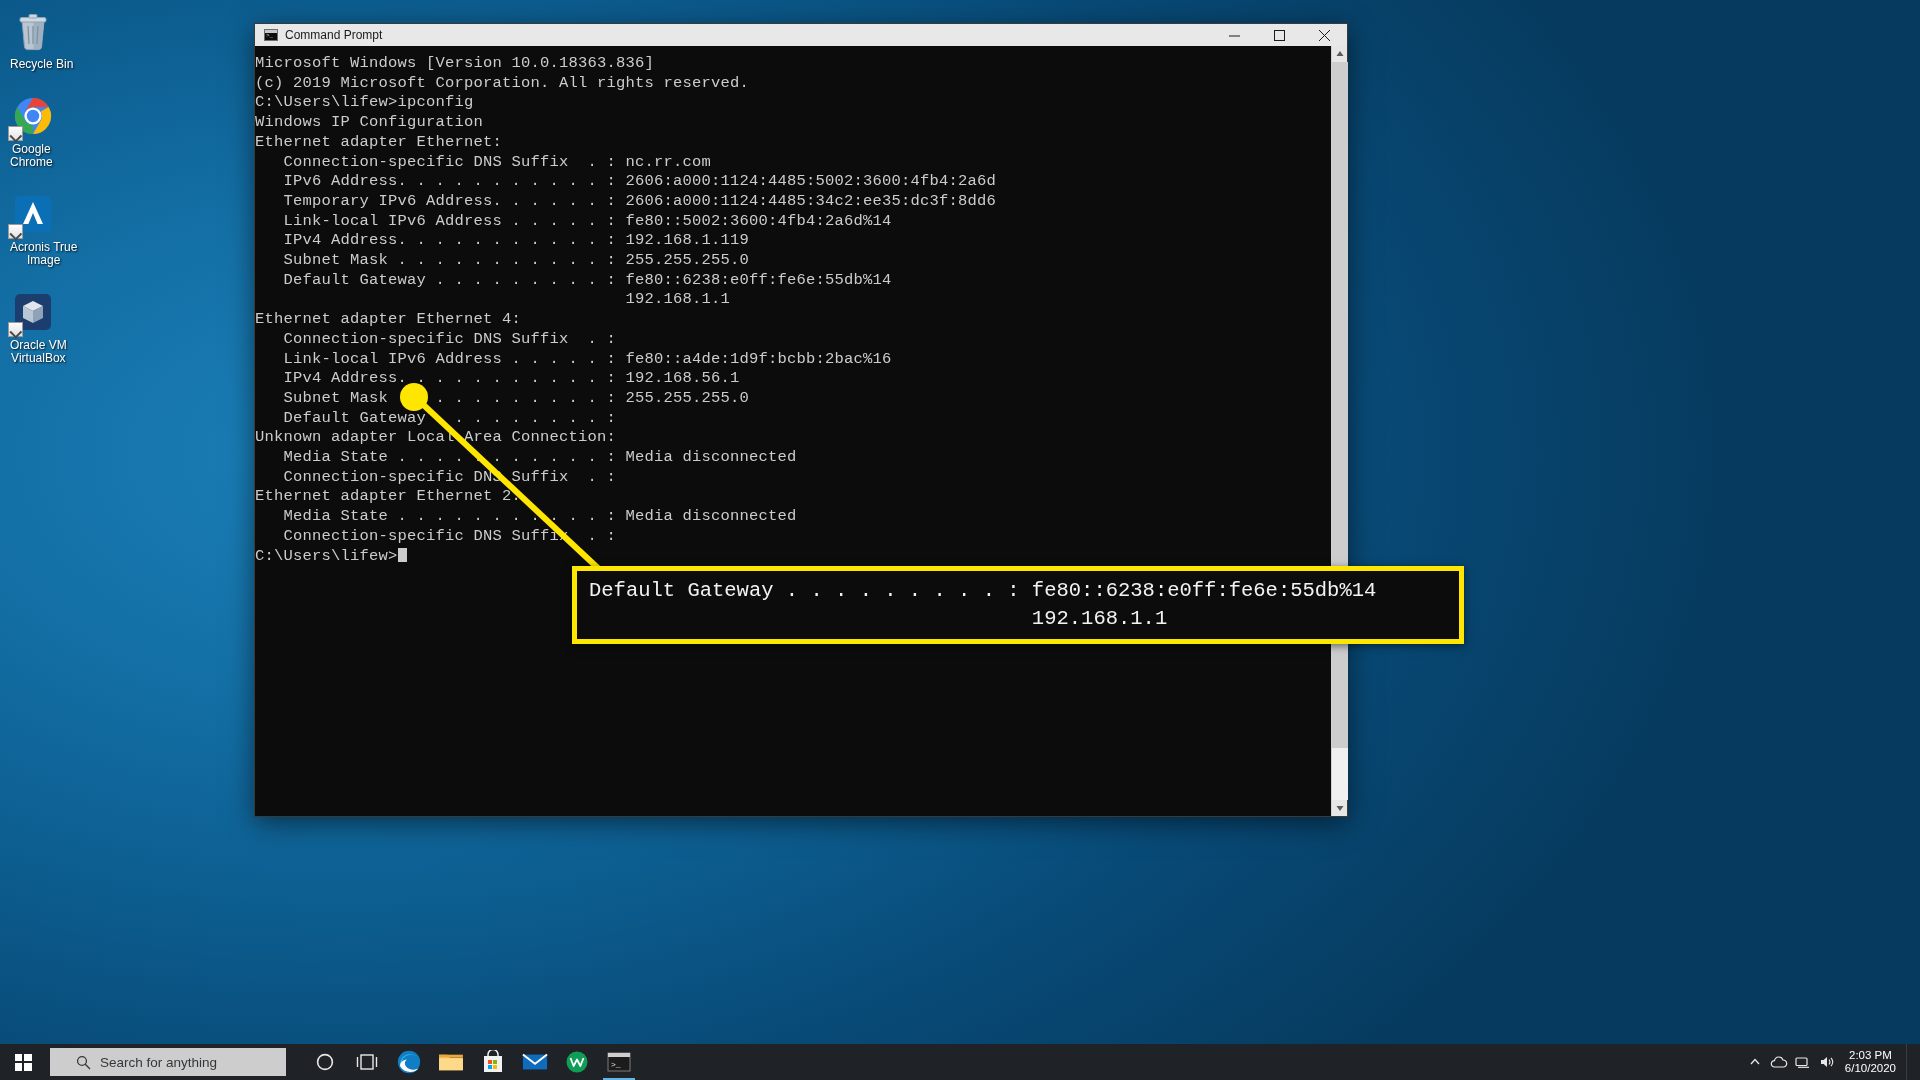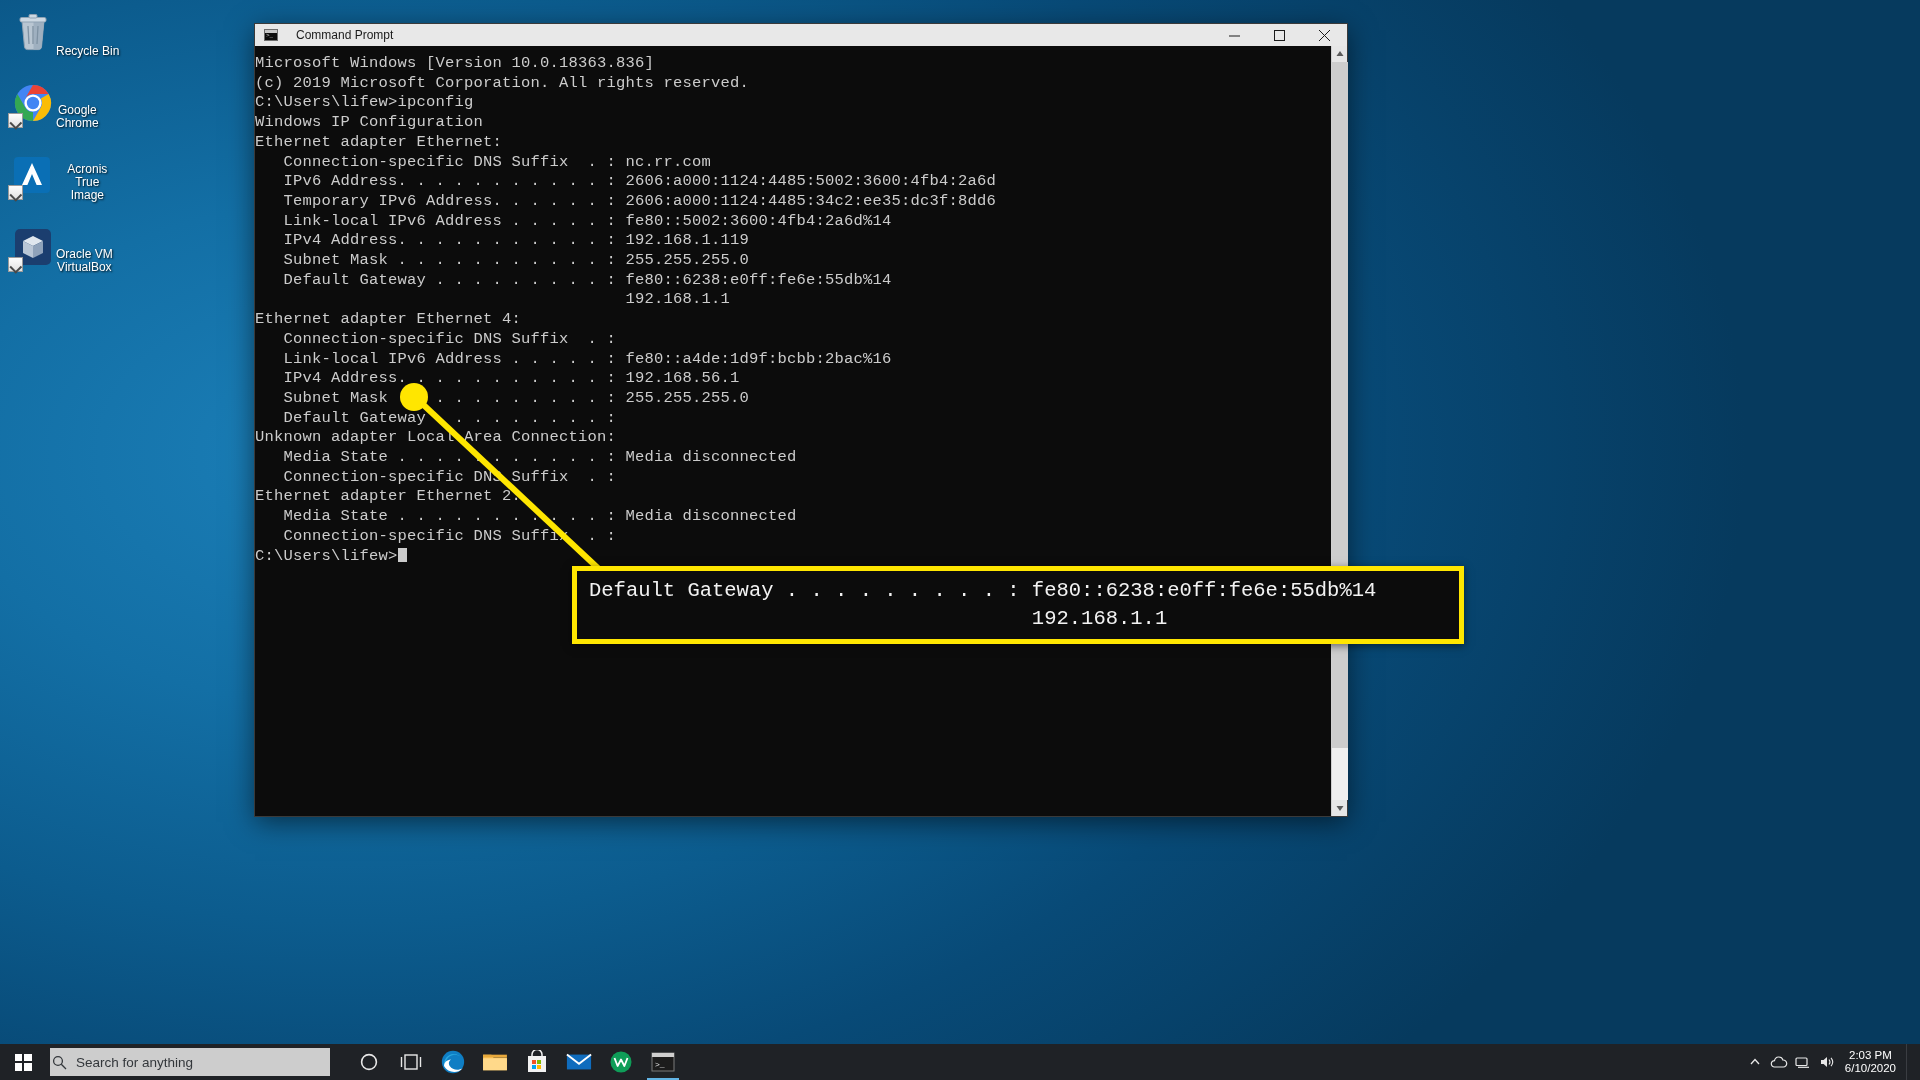--- a/index.html
+++ b/index.html
@@ -8,21 +8,21 @@
     font-family:"Liberation Sans", sans-serif;
     background:
       radial-gradient(ellipse 1400px 900px at 18% 42%, #1b7fb8 0%, #136fa5 28%, #0c5c8e 52%, #084a77 72%, #063a5e 100%);
     position:relative;
   }
 
   
   #desktop-icons { position:absolute; left:0; top:8px; width:130px; }
   .desk-icon {
     width:110px; margin:0 auto 22px auto;
-    display:flex; flex-direction:row; align-items:flex-end;
+    display:flex; flex-direction:column; align-items:flex-start;
     text-align:center;
   }
   .desk-icon .glyph {
     width:46px; height:46px; position:relative;
     display:flex; align-items:center; justify-content:center;
     margin-bottom:4px;
   }
   .desk-icon .label {
     color:#fff; font-size:12px; line-height:13px;
     text-shadow:1px 1px 2px rgba(0,0,0,.85);
@@ -41,21 +41,21 @@
 
   
   #cmd-window {
     position:absolute; left:255px; top:24px; width:1092px; height:792px;
     background:#0c0c0c;
     box-shadow:0 0 0 1px #3a3a3a, 0 6px 26px rgba(0,0,0,.55);
     display:flex; flex-direction:column;
   }
   #cmd-titlebar {
     height:22px; background:#e8e8e8; display:flex; align-items:center;
-    flex:0 0 22px; position:relative;gap:11px;
+    flex:0 0 22px; position:relative;
   }
   #cmd-titlebar .ico {
     width:14px; height:12px; margin-left:9px; margin-right:7px;
     background:#0c0c0c; border:1px solid #6d6d6d; position:relative;
   }
   #cmd-titlebar .ico::before{
     content:""; position:absolute; left:0; right:0; top:0; height:3px; background:#c8c8c8;
   }
   #cmd-titlebar .ico::after{
     content:">_"; position:absolute; left:1px; top:2px;
@@ -116,22 +116,22 @@
   #taskbar {
     position:absolute; left:0; bottom:0; width:1920px; height:1080px;
     height:36px; background:#1f2226; display:flex; align-items:center;
   }
   #start-button {
     width:46px; height:36px; display:flex; align-items:center; justify-content:center;
   }
   .win-logo { width:17px; height:17px; display:grid; grid-template-columns:1fr 1fr; grid-template-rows:1fr 1fr; gap:2px; }
   .win-logo i { background:#fff; display:block; }
   #search-box {
-    width:280px; height:28px; background:#cdcdcd; display:flex; align-items:center;
-    margin-left:4px; padding-left:2px;
+    width:236px; height:28px; background:#cdcdcd; display:flex; align-items:center;
+    margin-left:4px; padding-left:26px;
   }
   #search-box .mag { margin-right:9px; display:flex; }
   #search-input-text { font-size:13.5px; color:#33373b; }
   #task-icons { display:flex; align-items:center; margin-left:18px; height:36px; }
   .task-ico {
     width:42px; height:36px; display:flex; align-items:center; justify-content:center;
     position:relative;
   }
   .task-ico.active::after {
     content:""; position:absolute; bottom:0; left:5px; right:5px; height:2px; background:#62b5e5;

